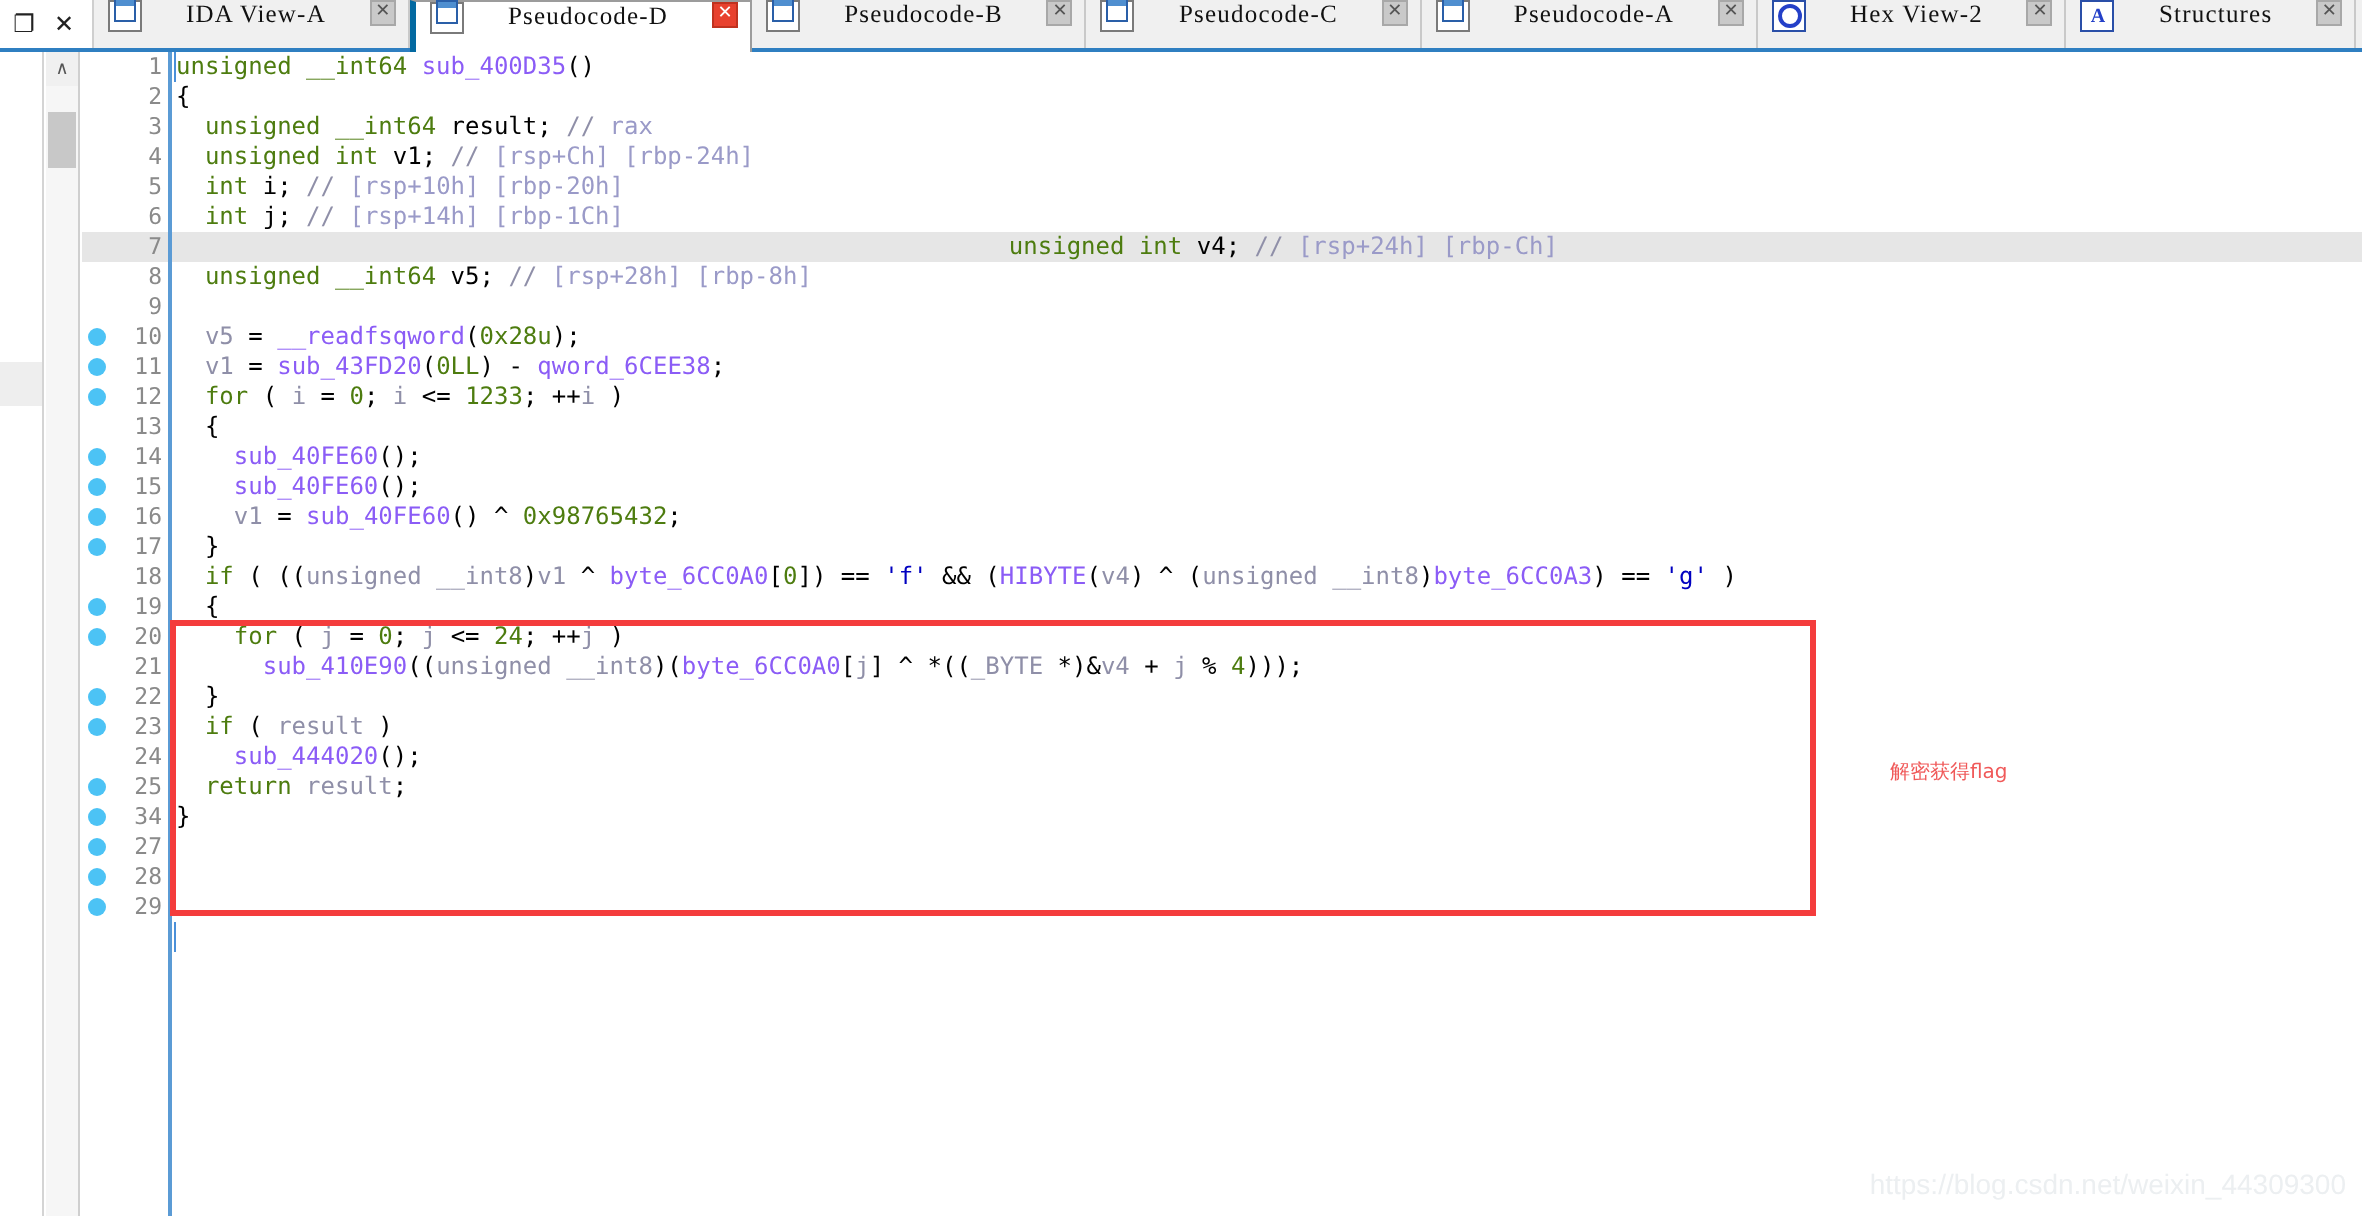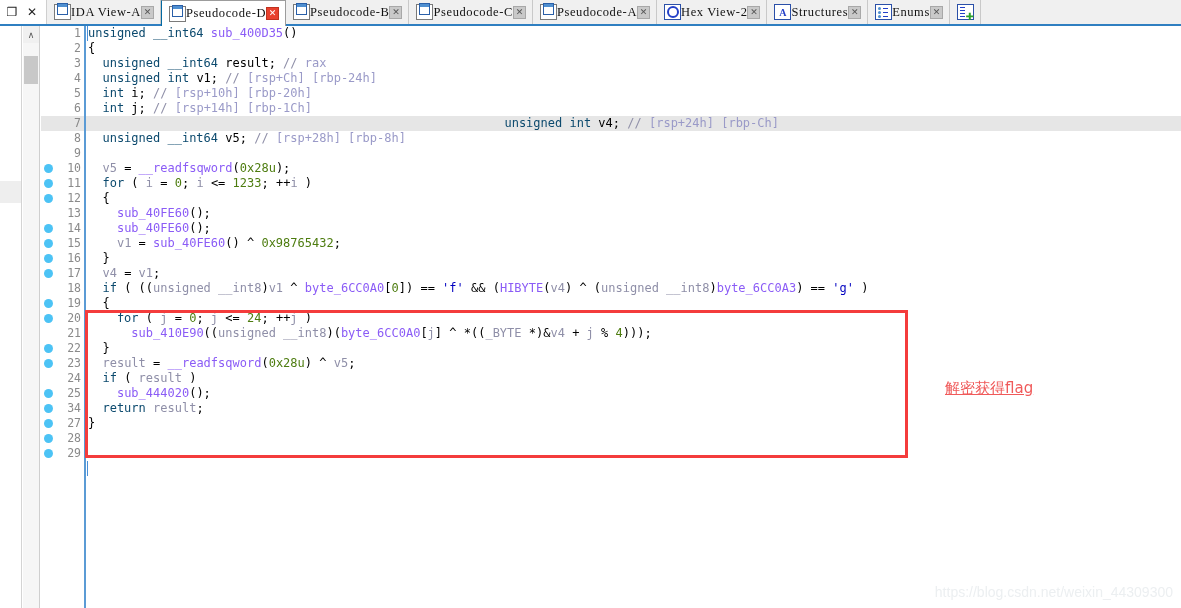--- a/index.html
+++ b/index.html
@@ -31,33 +31,33 @@
     border-right: 1px solid #cfcfcf;
     box-sizing: border-box;
   }
   .winbtn {
     width: 20px; height: 22px;
     display: flex; align-items: center; justify-content: center;
     font-size: 12px; color: #222;
     font-family: "DejaVu Sans", sans-serif;
   }
   .tab {
-    display: flex; align-items: center;
+    display: flex; 
     padding: 0 6px 0 7px;
-    gap: 0;
+    gap: 22px;
     background: #f0f0f0;
     border-right: 1px solid #c9c9c9;
     box-sizing: border-box;
     height: 24px;
     margin-top: 0px;
   }
   .tab.active {
     background: #ffffff;
     border-top: 1px solid #9c9c9c;
-    border-left: 1px solid #0369a1;
+    border-left: 3px solid #0369a1;
     border-right: 1px solid #9c9c9c;
     height: 26px;
   }
   .tab .label {
     font-family: "Liberation Serif", serif;
     font-size: 12.5px;
     color: #111;
     white-space: nowrap;
     letter-spacing: 0.6px;
   }
@@ -215,21 +215,21 @@
     height: 15px; line-height: 15px;
     font-family: "DejaVu Sans Mono", monospace;
     font-size: 12px;
     white-space: pre;
     padding-left: 2px;
     box-sizing: border-box;
   }
   .cline.hl { background: #e6e6e6; text-align: center; }
 
   
-  .kw   { color: #0c4a6e; }
+  .kw   { color: #4d7c0f; }
   .fn   { color: #8b5cf6; }
   .var  { color: #8f8fa8; }
   .cmt  { color: #8f8fa8; }
   .reg  { color: #9a9ac8; }
   .num  { color: #4d7c0f; }
   .pun  { color: #000000; }
   .str  { color: #0000c0; }
   .plain{ color: #000000; }
 
   
@@ -252,24 +252,23 @@
     border: 3px solid #f43c3c;
     box-sizing: border-box;
     pointer-events: none;
   }
 
   
   #annot {
     position: absolute;
     left: 945px; top: 379px;
     font-family: "DejaVu Sans", sans-serif;
-    font-size: 15px;
+    font-size: 10px;
     color: #f05a5a;
     white-space: nowrap;
-    text-decoration: underline;
   }
 
   
   #watermark {
     position: absolute;
     right: 8px; bottom: 8px;
     font-family: "Liberation Sans", sans-serif;
     font-size: 14px;
     color: #eceff1;
     white-space: nowrap;
@@ -383,33 +382,32 @@
         <div class="cline"><span class="kw">unsigned __int64 </span><span class="fn">sub_400D35</span><span class="pun">()</span></div>
         <div class="cline"><span class="pun">{</span></div>
         <div class="cline"><span class="kw">  unsigned __int64 </span><span class="plain">result</span><span class="pun">; </span><span class="cmt">// </span><span class="reg">rax</span></div>
         <div class="cline"><span class="kw">  unsigned int </span><span class="plain">v1</span><span class="pun">; </span><span class="cmt">// </span><span class="reg">[rsp+Ch] [rbp-24h]</span></div>
         <div class="cline"><span class="kw">  int </span><span class="plain">i</span><span class="pun">; </span><span class="cmt">// </span><span class="reg">[rsp+10h] [rbp-20h]</span></div>
         <div class="cline"><span class="kw">  int </span><span class="plain">j</span><span class="pun">; </span><span class="cmt">// </span><span class="reg">[rsp+14h] [rbp-1Ch]</span></div>
         <div class="cline hl"><span class="kw">  unsigned int </span><span class="plain">v4</span><span class="pun">; </span><span class="cmt">// </span><span class="reg">[rsp+24h] [rbp-Ch]</span></div>
         <div class="cline"><span class="kw">  unsigned __int64 </span><span class="plain">v5</span><span class="pun">; </span><span class="cmt">// </span><span class="reg">[rsp+28h] [rbp-8h]</span></div>
         <div class="cline">&nbsp;</div>
         <div class="cline"><span class="plain">  </span><span class="var">v5</span><span class="pun"> = </span><span class="fn">__readfsqword</span><span class="pun">(</span><span class="num">0x28u</span><span class="pun">);</span></div>
+        <div class="cline"><span class="plain">  </span><span class="var">v1</span><span class="pun"> = </span><span class="fn">sub_43FD20</span><span class="pun">(</span><span class="num">0LL</span><span class="pun">) - </span><span class="fn">qword_6CEE38</span><span class="pun">;</span></div>
         <div class="cline"><span class="kw">  for </span><span class="pun">( </span><span class="var">i</span><span class="pun"> = </span><span class="num">0</span><span class="pun">; </span><span class="var">i</span><span class="pun"> &lt;= </span><span class="num">1233</span><span class="pun">; ++</span><span class="var">i</span><span class="pun"> )</span></div>
         <div class="cline"><span class="pun">  {</span></div>
         <div class="cline"><span class="plain">    </span><span class="fn">sub_40FE60</span><span class="pun">();</span></div>
         <div class="cline"><span class="plain">    </span><span class="fn">sub_40FE60</span><span class="pun">();</span></div>
         <div class="cline"><span class="plain">    </span><span class="var">v1</span><span class="pun"> = </span><span class="fn">sub_40FE60</span><span class="pun">() ^ </span><span class="num">0x98765432</span><span class="pun">;</span></div>
         <div class="cline"><span class="pun">  }</span></div>
-        <div class="cline"><span class="plain">  </span><span class="var">v4</span><span class="pun"> = </span><span class="var">v1</span><span class="pun">;</span></div>
         <div class="cline"><span class="kw">  if </span><span class="pun">( ((</span><span class="var">unsigned __int8</span><span class="pun">)</span><span class="var">v1</span><span class="pun"> ^ </span><span class="fn">byte_6CC0A0</span><span class="pun">[</span><span class="num">0</span><span class="pun">]) == </span><span class="str">'f'</span><span class="pun"> &amp;&amp; (</span><span class="fn">HIBYTE</span><span class="pun">(</span><span class="var">v4</span><span class="pun">) ^ (</span><span class="var">unsigned __int8</span><span class="pun">)</span><span class="fn">byte_6CC0A3</span><span class="pun">) == </span><span class="str">'g'</span><span class="pun"> )</span></div>
         <div class="cline"><span class="pun">  {</span></div>
         <div class="cline"><span class="kw">    for </span><span class="pun">( </span><span class="var">j</span><span class="pun"> = </span><span class="num">0</span><span class="pun">; </span><span class="var">j</span><span class="pun"> &lt;= </span><span class="num">24</span><span class="pun">; ++</span><span class="var">j</span><span class="pun"> )</span></div>
         <div class="cline"><span class="plain">      </span><span class="fn">sub_410E90</span><span class="pun">((</span><span class="var">unsigned __int8</span><span class="pun">)(</span><span class="fn">byte_6CC0A0</span><span class="pun">[</span><span class="var">j</span><span class="pun">] ^ *((</span><span class="var">_BYTE</span><span class="pun"> *)&amp;</span><span class="var">v4</span><span class="pun"> + </span><span class="var">j</span><span class="pun"> % </span><span class="num">4</span><span class="pun">)));</span></div>
         <div class="cline"><span class="pun">  }</span></div>
-        <div class="cline"><span class="plain">  </span><span class="var">result</span><span class="pun"> = </span><span class="fn">__readfsqword</span><span class="pun">(</span><span class="num">0x28u</span><span class="pun">) ^ </span><span class="var">v5</span><span class="pun">;</span></div>
         <div class="cline"><span class="kw">  if </span><span class="pun">( </span><span class="var">result</span><span class="pun"> )</span></div>
         <div class="cline"><span class="plain">    </span><span class="fn">sub_444020</span><span class="pun">();</span></div>
         <div class="cline"><span class="kw">  return </span><span class="var">result</span><span class="pun">;</span></div>
         <div class="cline"><span class="pun">}</span></div>
       </div>
   </div>
 
   <div id="caret"></div>
   <div id="caret2"></div>
 

